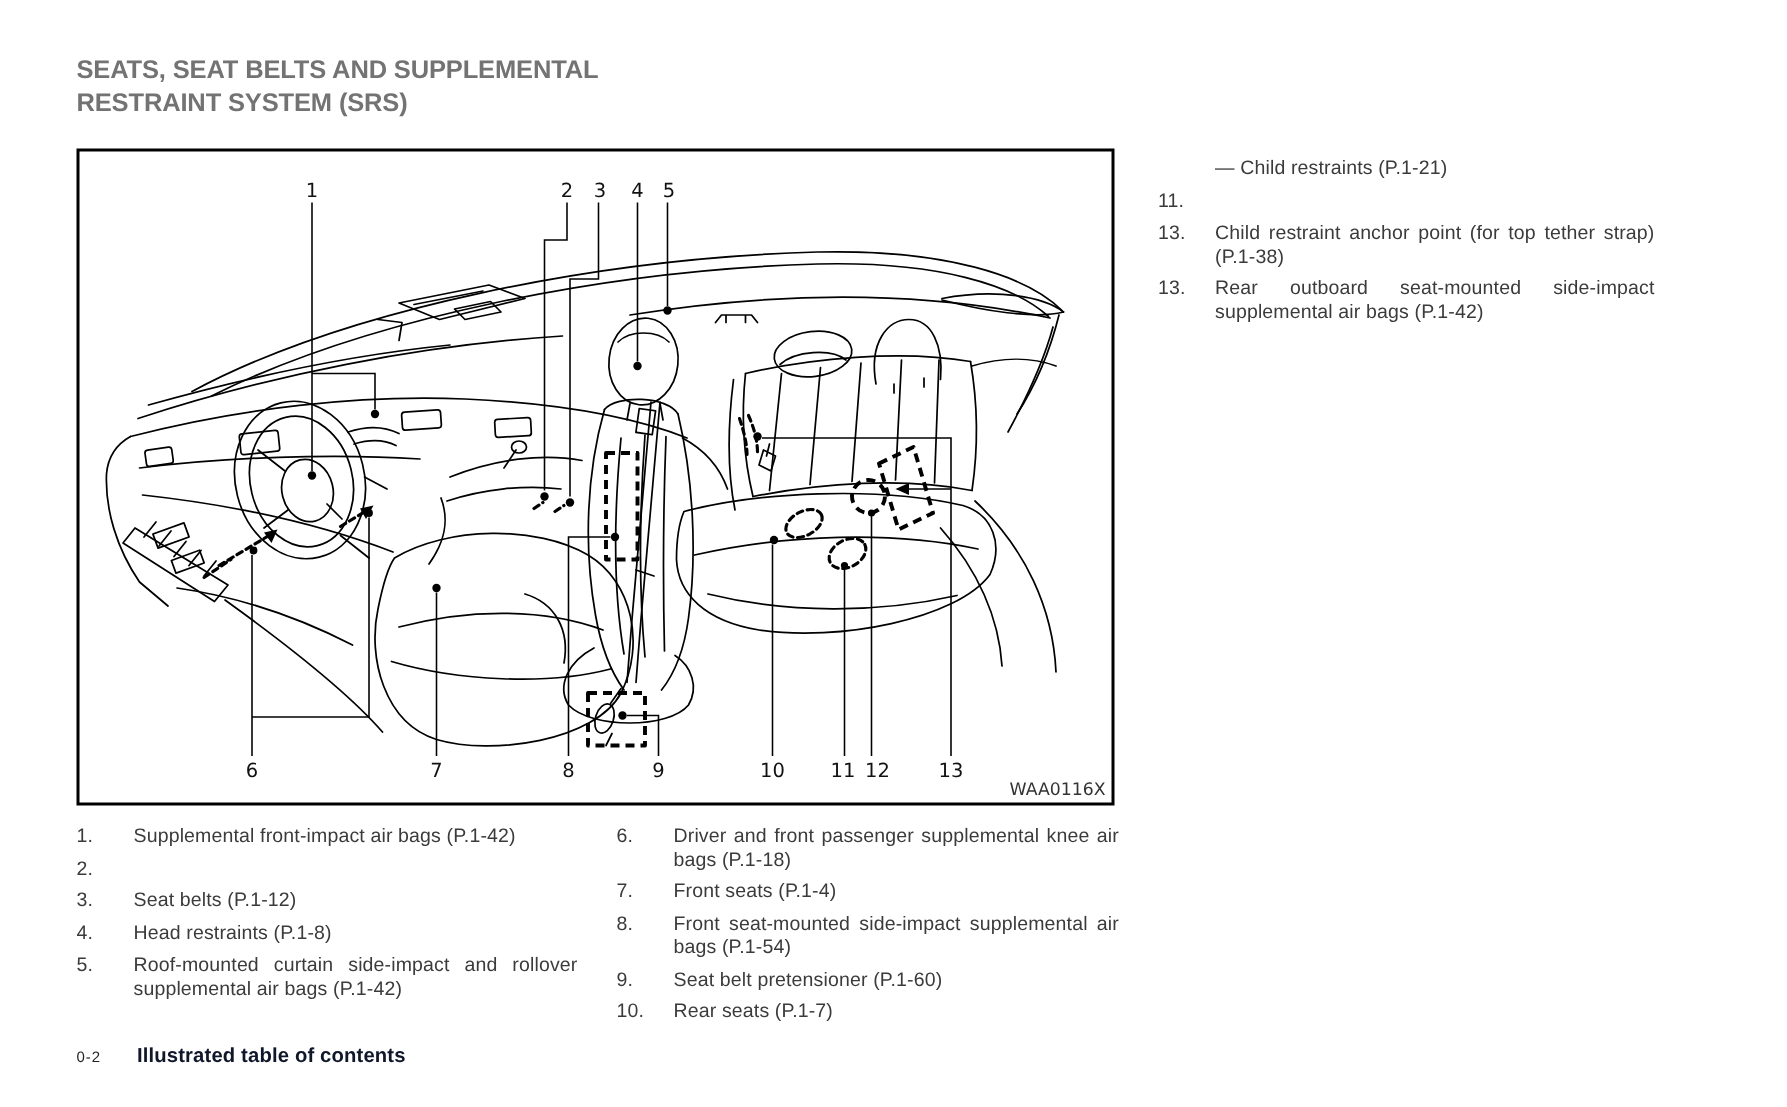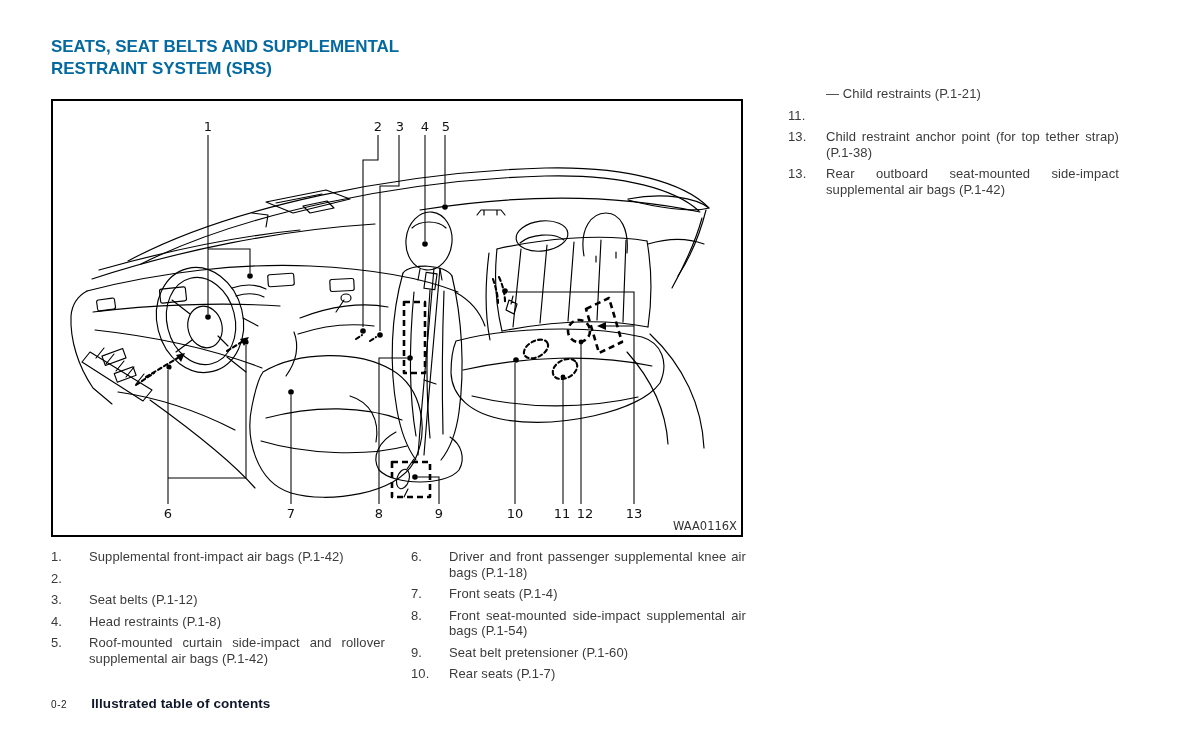--- a/index.html
+++ b/index.html
@@ -1,26 +1,26 @@
 <!DOCTYPE html>
 <html><head>
 <meta charset="utf-8">
 <style>
   html,body{margin:0;padding:0;background:#ffffff;}
   .page{position:relative;width:1191px;height:738px;background:#fff;overflow:hidden;
         font-family:"Liberation Sans","DejaVu Sans",sans-serif;color:#3b3b3b;}
   .title{position:absolute;left:51px;top:36px;font-size:17px;line-height:21.5px;
-         font-weight:bold;color:#0369a1;letter-spacing:-0.1px;}
+         font-weight:bold;color:#737373;letter-spacing:-0.1px;}
   .figure-box{position:absolute;left:51px;top:99px;width:688px;height:434px;
               border:2px solid #000;background:#fff;}
   .figure-box svg{display:block;}
   .legend-col{position:absolute;font-size:13px;line-height:15.5px;letter-spacing:0.1px;}
   .col-left{left:51px;top:549px;width:334px;}
   .col-mid{left:411px;top:549px;width:335px;}
-  .col-right{left:772px;top:86px;width:331px;margin-left:16px;}
+  .col-right{left:772px;top:104px;width:331px;}
   .item{display:flex;margin-bottom:6px;}
   .item .num{width:38px;flex-shrink:0;}
   .item .txt{flex:1;text-align:justify;}
   .footer{position:absolute;left:51px;top:696px;display:flex;align-items:baseline;}
   .footer .pn{font-size:10px;color:#222;letter-spacing:0.6px;}
   .footer .sec{font-size:13.5px;font-weight:bold;color:#0f172a;margin-left:24px;letter-spacing:0.1px;}
   
   .ln{fill:none;stroke:#000;stroke-width:1.15;stroke-linecap:round;stroke-linejoin:round;}
   .ld{fill:none;stroke:#000;stroke-width:1.05;stroke-linecap:butt;}
   .srs{fill:none;stroke:#000;stroke-width:2.6;stroke-dasharray:6 4;stroke-linejoin:round;}

